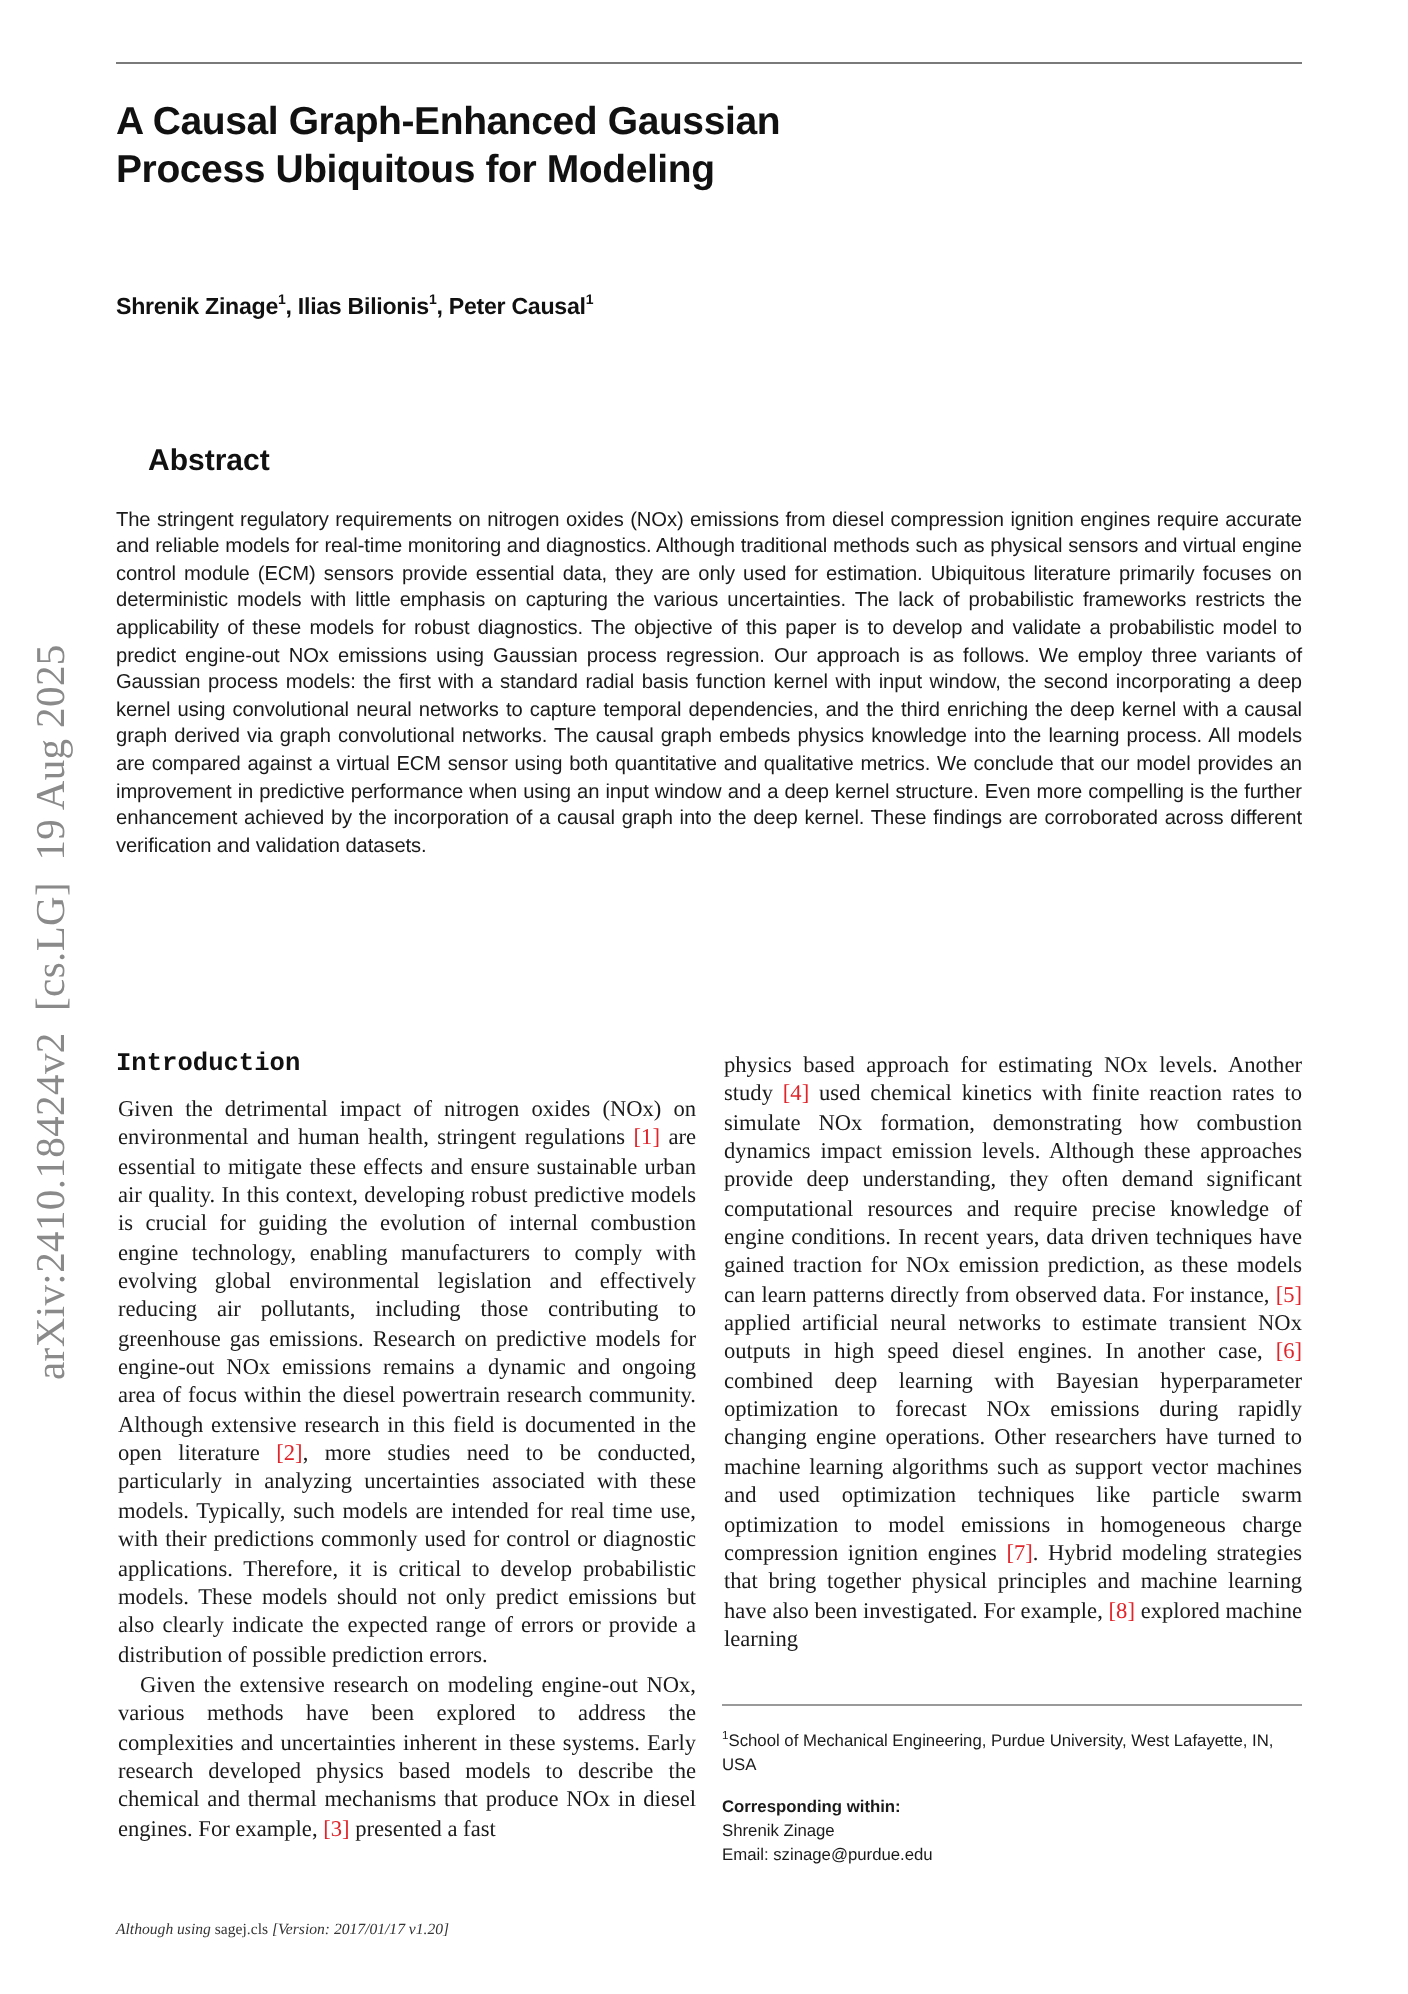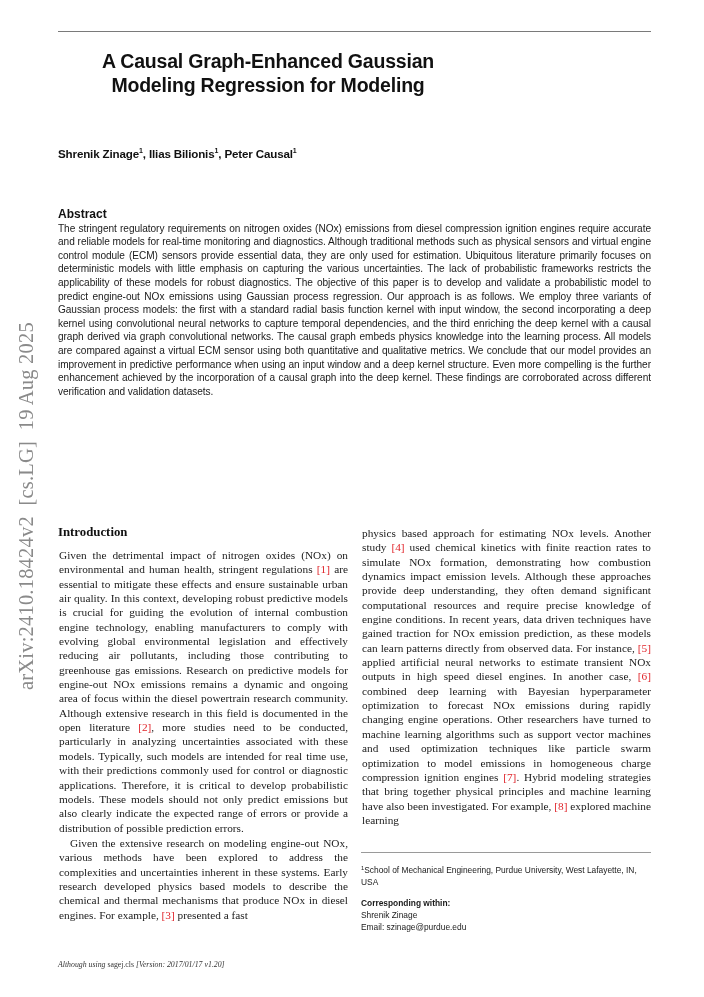--- a/index.html
+++ b/index.html
@@ -45,21 +45,20 @@
     left: 58px;
     top: 50px;
     width: 420px;
     font-family: "Liberation Sans", "DejaVu Sans", sans-serif;
     font-weight: bold;
     font-size: 19.5px;
     line-height: 23.5px;
     color: #111;
     margin: 0;
     letter-spacing: -0.2px;
-    text-align: center;
   }
   .title span { display: block; }
   .authors {
     position: absolute;
     left: 58px;
     top: 147px;
     font-family: "Liberation Sans", "DejaVu Sans", sans-serif;
     font-weight: bold;
     font-size: 11.6px;
     color: #111;
@@ -73,24 +72,24 @@
     top: 208px;
     width: 593px;
     font-family: "Liberation Sans", "DejaVu Sans", sans-serif;
     font-size: 10.1px;
     line-height: 13.6px;
     color: #1a1a1a;
   }
   .section-label {
     font-family: "Liberation Sans", "DejaVu Sans", sans-serif;
     font-weight: bold;
-    font-size: 12px;
+    font-size: 15px;
     line-height: 13.6px;
     color: #111;
-    margin: 0;
+    margin: 16px;
   }
   .abstract-text {
     text-align: justify;
     margin: 0;
     letter-spacing: -0.05px;
   }
   .keywords-block {
     position: absolute;
     left: 58px;
     top: 445px;
@@ -107,21 +106,21 @@
     width: 291px;
     font-family: "Liberation Serif", "DejaVu Serif", serif;
     font-size: 11.3px;
     line-height: 14.35px;
     color: #1a1a1a;
     text-align: justify;
   }
   .col-left { left: 58px; top: 524px; }
   .col-right { left: 361px; top: 525px; }
   .intro-heading {
-    font-family: Liberation Serif, serif;
+    font-family: Liberation Mono, monospace;
     font-weight: bold;
     font-size: 12.8px;
     line-height: 16px;
     color: #111;
     margin: 0 0 8px 0;
   }
   .col p { margin: 1px; }
   .col p.indent { text-indent: 11px; }
   .cite { color: #e0242a; }
 
@@ -165,21 +164,21 @@
 <body>
 
 <div class="page">
 
   <div class="top-rule"></div>
 
   <div class="arxiv-stamp">arXiv:2410.18424v2  [cs.LG]  19 Aug 2025</div>
 
   <h1 class="title">
     <span>A Causal Graph-Enhanced Gaussian</span>
-    <span>Modeling Regression for Modeling</span>
+    <span>Process Ubiquitous for Modeling</span>
   </h1>
 
   <div class="authors"><span>Shrenik Zinage</span><sup>1</sup><span>, </span><span>Ilias Bilionis</span><sup>1</sup><span>, </span><span>Peter Causal</span><sup>1</sup></div>
 
   <div class="abstract-block">
     <p class="section-label">Abstract</p>
     <p class="abstract-text">The stringent regulatory requirements on nitrogen oxides (NOx) emissions from diesel compression ignition engines require accurate and reliable models for real-time monitoring and diagnostics. Although traditional methods such as physical sensors and virtual engine control module (ECM) sensors provide essential data, they are only used for estimation. Ubiquitous literature primarily focuses on deterministic models with little emphasis on capturing the various uncertainties. The lack of probabilistic frameworks restricts the applicability of these models for robust diagnostics. The objective of this paper is to develop and validate a probabilistic model to predict engine-out NOx emissions using Gaussian process regression. Our approach is as follows. We employ three variants of Gaussian process models: the first with a standard radial basis function kernel with input window, the second incorporating a deep kernel using convolutional neural networks to capture temporal dependencies, and the third enriching the deep kernel with a causal graph derived via graph convolutional networks. The causal graph embeds physics knowledge into the learning process. All models are compared against a virtual ECM sensor using both quantitative and qualitative metrics. We conclude that our model provides an improvement in predictive performance when using an input window and a deep kernel structure. Even more compelling is the further enhancement achieved by the incorporation of a causal graph into the deep kernel. These findings are corroborated across different verification and validation datasets.</p>
   </div>
 
 

